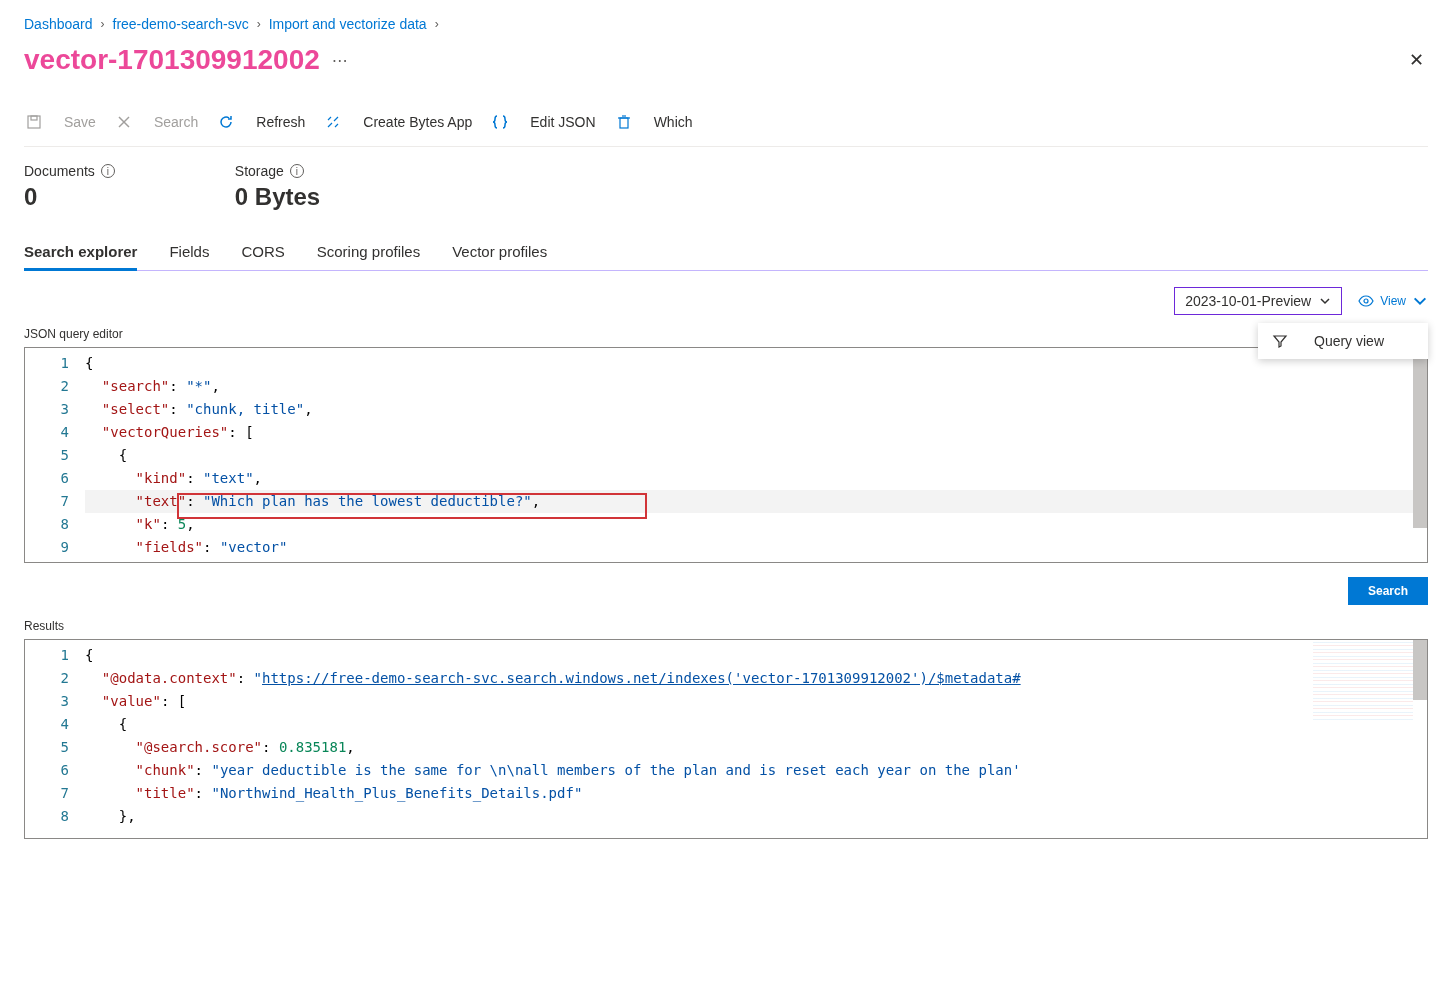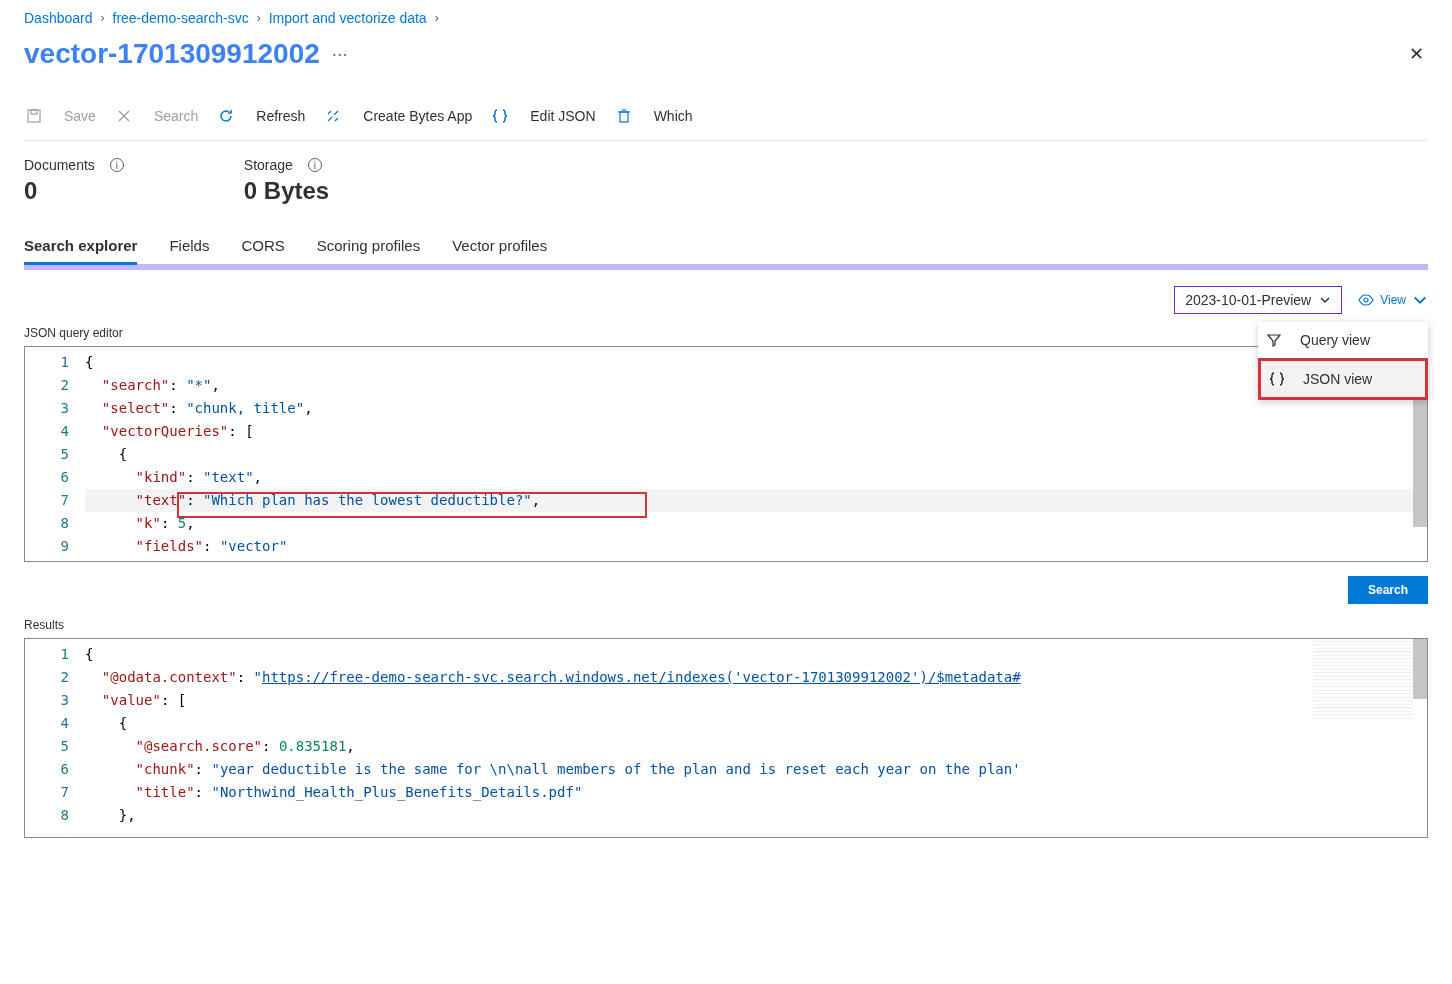--- a/index.html
+++ b/index.html
@@ -1,43 +1,43 @@
 <!DOCTYPE html>
 <html><head>
 <meta charset="utf-8">
 <style>
 * { box-sizing: border-box; margin: 0; padding: 0; }
 body { font-family: "Segoe UI", -apple-system, sans-serif; font-size: 14px; color: #323130; background: #fff; padding: 0 24px; }
-.breadcrumb { display: flex; align-items: center; gap: 8px; padding: 10px 0 8px; font-size: 14px; text-align: center; }
+.breadcrumb { display: flex; align-items: center; gap: 8px; padding: 16px 0 8px; font-size: 14px; text-align: center; }
 .breadcrumb a { color: #0078d4; text-decoration: none; }
 .breadcrumb .chev { color: #605e5c; font-size: 12px; }
 .title-row { display: flex; align-items: center; justify-content: space-between; padding: 4px 0 20px; }
-.title-row h1 { font-size: 28px; font-weight: 600; color: #3b82f6; }
+.title-row h1 { font-size: 28px; font-weight: 600; color: #ec4899; }
 .title-left { display: flex; align-items: center; gap: 12px; }
 .more-dots { color: #605e5c; font-size: 16px; cursor: pointer; }
 .close-x { font-size: 18px; color: #323130; cursor: pointer; padding: 4px; }
 .toolbar { display: flex; align-items: center; gap: 16px; padding: 8px 0 12px; border-bottom: 1px solid #edebe9; }
 .toolbar button { display: flex; align-items: center; gap: 22px; background: none; border: none; font-size: 14px; color: #323130; cursor: pointer; padding: 4px 2px; font-family: inherit; margin-top: 6px; }
 .toolbar button.disabled { color: #a19f9d; cursor: default; }
 .toolbar svg { width: 16px; height: 16px; }
 .stats { display: flex; gap: 120px; padding: 16px 0 24px; }
-.stat-label { font-size: 14px; color: #323130; display: flex; align-items: center; gap: 15px; }
+.stat-label { font-size: 14px; color: #323130; display: flex; align-items: center; gap: 6px; }
 .stat-value { font-size: 24px; font-weight: 600; margin-top: 4px; }
 .info-icon { width: 14px; height: 14px; border: 1px solid #605e5c; border-radius: 50%; display: inline-flex; align-items: center; justify-content: center; font-size: 10px; color: #605e5c; font-style: normal; }
-.tabs { display: flex; gap: 32px; border-bottom: 6px solid #c4b5fd; }
+.tabs { display: flex; gap: 32px; border-bottom: 1px solid #c4b5fd; }
 .tab { padding: 8px 0 10px; font-size: 15px; color: #323130; cursor: pointer; position: relative; }
 .tab.active { font-weight: 600; }
 .tab.active::after { content: ""; position: absolute; left: 0; right: 0; bottom: -1px; height: 3px; background: #0078d4; }
 .controls-row { display: flex; justify-content: flex-end; align-items: center; gap: 16px; padding: 16px 0 12px; position: relative; }
 .dropdown { display: flex; align-items: center; gap: 8px; border: 1px solid #6d28d9; padding: 5px 10px; font-size: 14px; cursor: pointer; background: #fff; }
 .dropdown svg { width: 12px; height: 12px; }
 .view-btn { display: flex; align-items: center; gap: 6px; color: #0078d4; cursor: pointer; font-size: 12px; }
 .view-btn svg { width: 16px; height: 16px; }
 .view-menu { position: absolute; right: 0; top: 52px; background: #fff; box-shadow: 0 2px 8px rgba(0,0,0,0.2); min-width: 170px; z-index: 10; }
-.view-menu-item { display: flex; align-items: center; gap: 18px; padding: 10px 8px; cursor: pointer; font-size: 14px; }
+.view-menu-item { display: flex; align-items: center; gap: 26px; padding: 10px 14px; cursor: pointer; font-size: 14px; }
 .view-menu-item.selected { background: #f3f2f1; border: 3px solid #d13438; }
 .view-menu-item svg { width: 16px; height: 16px; }
 .editor-label { font-size: 12px; color: #323130; margin-bottom: 6px; }
 .editor { border: 1px solid #8a8886; background: #fff; font-family: Consolas, monospace; font-size: 14px; position: relative; height: 216px; overflow: hidden; }
 .editor-inner { display: flex; }
 .gutter { width: 60px; text-align: right; padding: 4px 16px 4px 0; color: #237893; user-select: none; line-height: 23px; }
 .code { padding: 4px 0; line-height: 23px; white-space: pre; flex: 1; overflow: hidden; }
 .code .line { position: relative; }
 .code .hl-row { background: #f3f3f3; }
 .k { color: #a31515; }
@@ -158,26 +158,20 @@
         <path d="M2 4l4 4 4-4"></path>
       </svg>
   </div>
   <div class="view-menu">
     <div class="view-menu-item">
       <svg viewBox="0 0 16 16" fill="none" stroke="#323130" stroke-width="1.2">
           <path d="M2 3h12l-5 6v4l-2 1v-5z"></path>
         </svg>
       <span>Query view</span>
     </div>
-    <div class="view-menu-item selected">
-      <svg viewBox="0 0 16 16" fill="none" stroke="#323130" stroke-width="1.5">
-          <path d="M5 2c-2 0-2 3-2 3s0 3-2 3c2 0 2 3 2 3s0 3 2 3M11 2c2 0 2 3 2 3s0 3 2 3c-2 0-2 3-2 3s0 3-2 3"></path>
-        </svg>
-      <span>JSON view</span>
-    </div>
   </div>
 </div>
 
 <div class="editor-label">JSON query editor</div>
 <div class="editor">
   <div class="editor-inner">
     <div class="gutter" id="query-gutter">
         <div>1</div>
         <div>2</div>
         <div>3</div>

